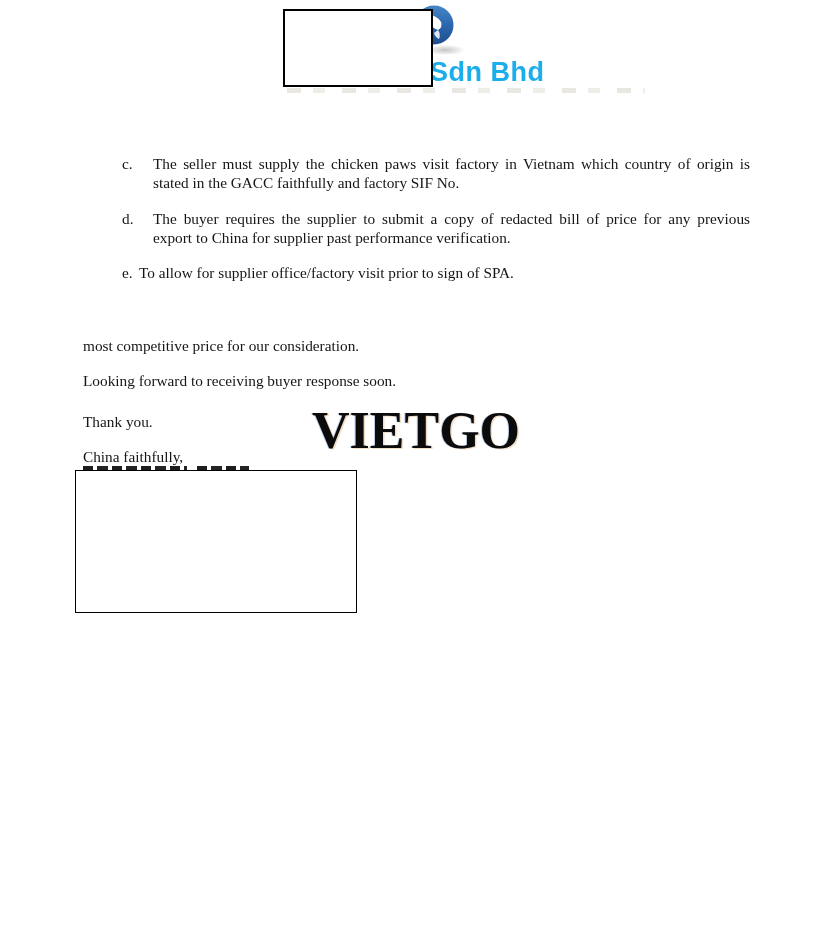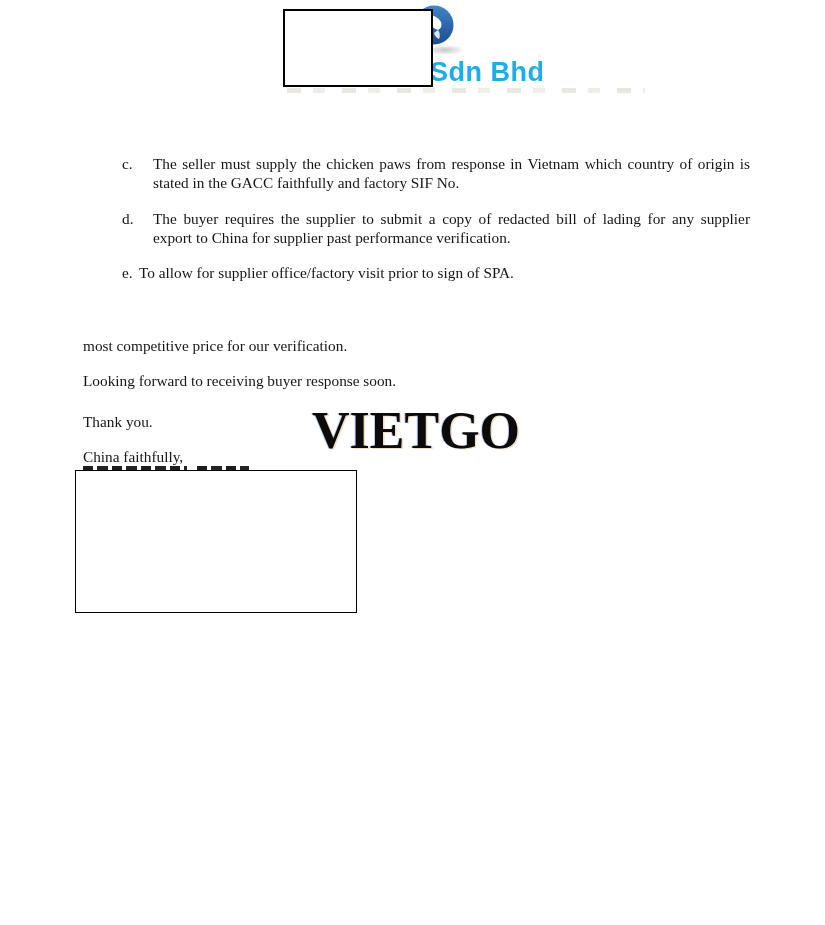--- a/index.html
+++ b/index.html
@@ -84,31 +84,31 @@
     <circle cx="24" cy="21" r="19.5" fill="url(#gb)"></circle>
     <path d="M14 10 Q 26 10 31 18 Q 33 23 28 26 Q 22 24 18 18 Q 15 14 14 10 Z" fill="#ffffff"></path>
     <path d="M28 26 Q 31 30 29 35 Q 25 33 24 29 Z" fill="#ffffff" opacity=".85"></path>
   </svg>
   <div class="logo-shadow"></div>
   <div class="company-suffix">Sdn Bhd</div>
   <div class="header-remnant"></div>
   <div class="header-redaction"></div>
 
   <div class="marker" style="left:122px;top:155px">c.</div>
-  <div class="line just" style="left:153px;top:155px;width:597px">The seller must supply the chicken paws from response in Vietnam which country of origin is</div>
+  <div class="line just" style="left:153px;top:155px;width:597px">The seller must supply the chicken paws visit factory in Vietnam which country of origin is</div>
   <div class="line" style="left:153px;top:173.5px">stated in the GACC faithfully and factory SIF No.</div>
 
   <div class="marker" style="left:122px;top:210px">d.</div>
-  <div class="line just" style="left:153px;top:210px;width:597px">The buyer requires the supplier to submit a copy of redacted bill of lading for any supplier</div>
+  <div class="line just" style="left:153px;top:210px;width:597px">The buyer requires the supplier to submit a copy of redacted bill of price for any previous</div>
   <div class="line" style="left:153px;top:228.5px">export to China for supplier past performance verification.</div>
 
   <div class="marker" style="left:122px;top:264px">e.</div>
   <div class="line" style="left:139px;top:264px">To allow for supplier office/factory visit prior to sign of SPA.</div>
 
-  <div class="line" style="left:83px;top:336.5px">most competitive price for our verification.</div>
+  <div class="line" style="left:83px;top:336.5px">most competitive price for our consideration.</div>
 
   <div class="line" style="left:83px;top:372px">Looking forward to receiving buyer response soon.</div>
 
   <div class="line" style="left:83px;top:413px">Thank you.</div>
 
   <div class="line" style="left:83px;top:448px">China faithfully,</div>
 
   <div class="watermark">VIETGO</div>
 
   <div class="sig-remnant g1"></div>

